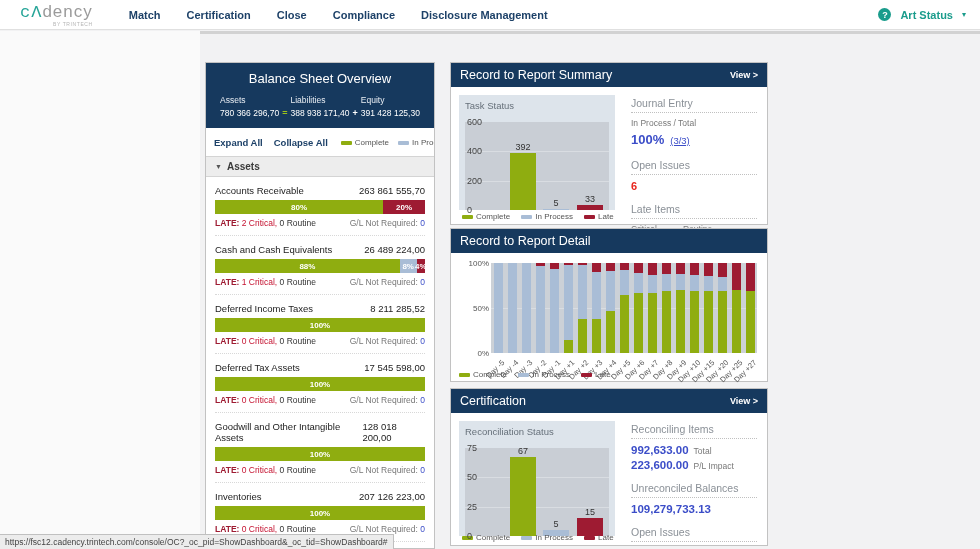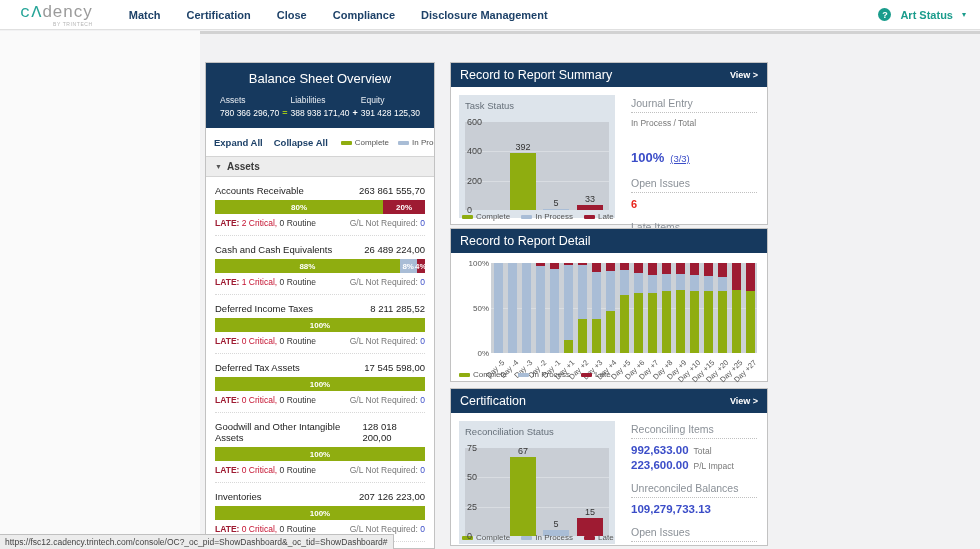--- a/index.html
+++ b/index.html
@@ -64,33 +64,33 @@
   
   .panel { position:absolute; left:450px; width:318px; background:#fff; border:1px solid #c2c2c2; }
   .panel-header { background:#16395e; color:#fff; height:24px; display:flex; align-items:center;
                   padding:0 9px; font-size:12.5px; }
   .view-link { margin-left:auto; font-size:9px; color:#fff; cursor:pointer; font-weight:bold; }
   .panel-body { position:relative; height:calc(100% - 24px); }
   #panel-summary { top:62px; height:163px; }
   #panel-detail  { top:228px; height:154px; }
   #panel-cert    { top:388px; height:158px; }
 
-  .mini-chart { position:absolute; left:8px; top:8px; width:156px; background:#dde4eb; padding:5px 6px 8px; }
+  .mini-chart { position:absolute; left:8px; top:8px; width:156px; background:#dde4eb; padding:5px 6px 0; }
   .mini-title { font-size:9.5px; color:#66707a; margin-bottom:11px; white-space:nowrap; }
   .mini-plot { position:relative; height:88px; background:#c9ced5; margin-bottom:0; }
   .gridline { position:absolute; left:0; right:0; height:1px; background:#d9dde2; }
   .ytick { position:absolute; left:2px; font-size:9px; color:#444; z-index:2; }
   .mini-bar { position:absolute; bottom:0; width:26px; }
   .bar-val { position:absolute; width:26px; text-align:center; font-size:9px; color:#333; }
   .chart-legend { position:absolute; left:11px; bottom:3px; display:flex; gap:11px; }
 
   .panel-col { position:absolute; left:180px; right:10px; top:10px; }
   .col-block { margin-bottom:11px; }
   .col-heading { font-size:10.5px; color:#8a9097; padding-bottom:3px; border-bottom:1px dotted #c0c0c0; margin-bottom:5px; }
-  .je-sub { font-size:8.5px; color:#777; margin-bottom:20px; }
+  .je-sub { font-size:8.5px; color:#777; margin-bottom:2px; }
   .je-val { font-size:13px; font-weight:bold; color:#3b4dc8; }
   .je-ratio { font-size:9.5px; color:#3b4dc8; text-decoration:underline; margin-left:6px; cursor:pointer; }
   .red-val { font-size:11px; font-weight:bold; color:#e8251d; cursor:pointer; }
   .late-cols { display:flex; gap:26px; }
   .late-col .lbl { font-size:8.5px; color:#777; margin-bottom:2px; }
   .late-col .num { font-size:11px; font-weight:bold; }
   .num.critical { color:#e8251d; }
   .num.routine-n { color:#222; }
   .amount-row { display:flex; align-items:baseline; gap:5px; margin-bottom:3px; }
   .amount { font-size:11.5px; font-weight:bold; color:#3b4dc8; }

